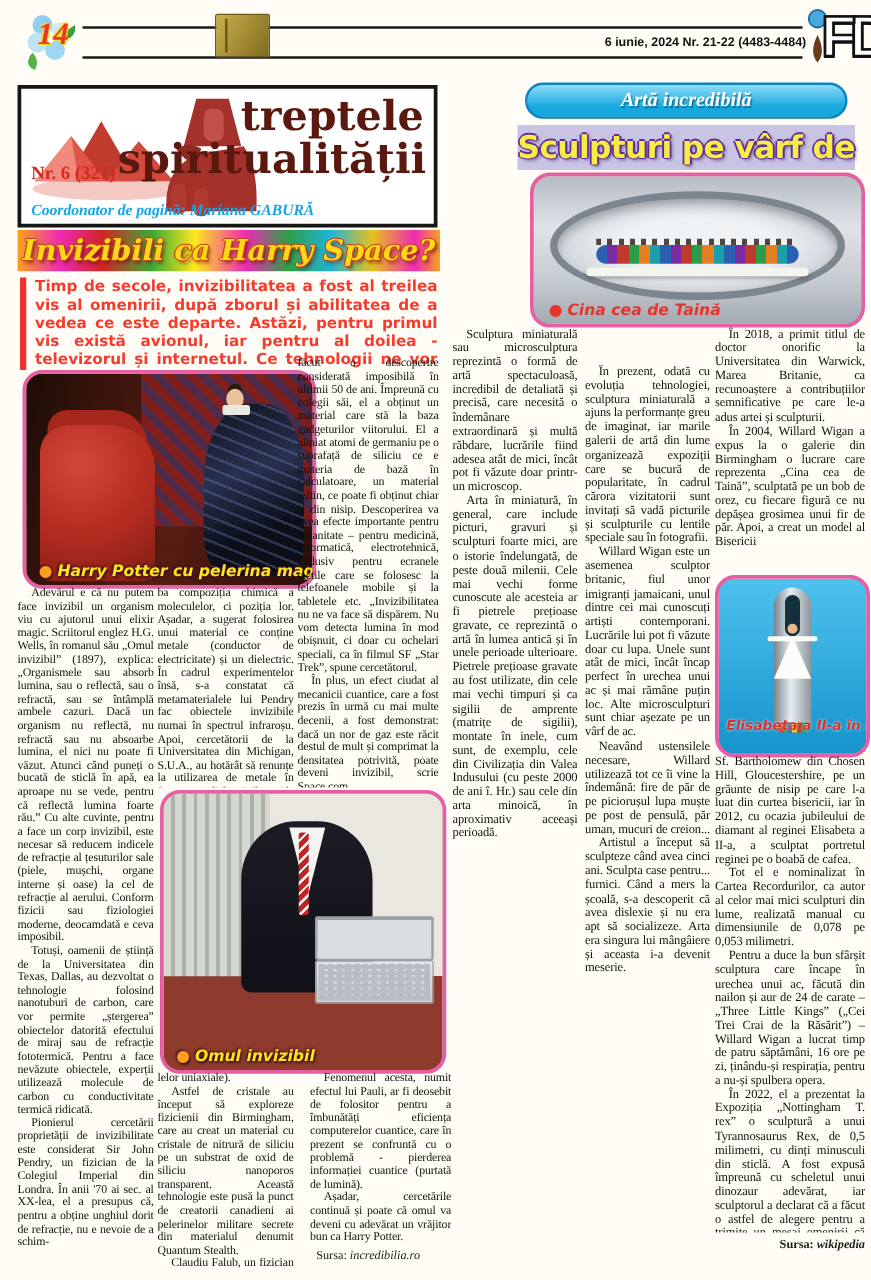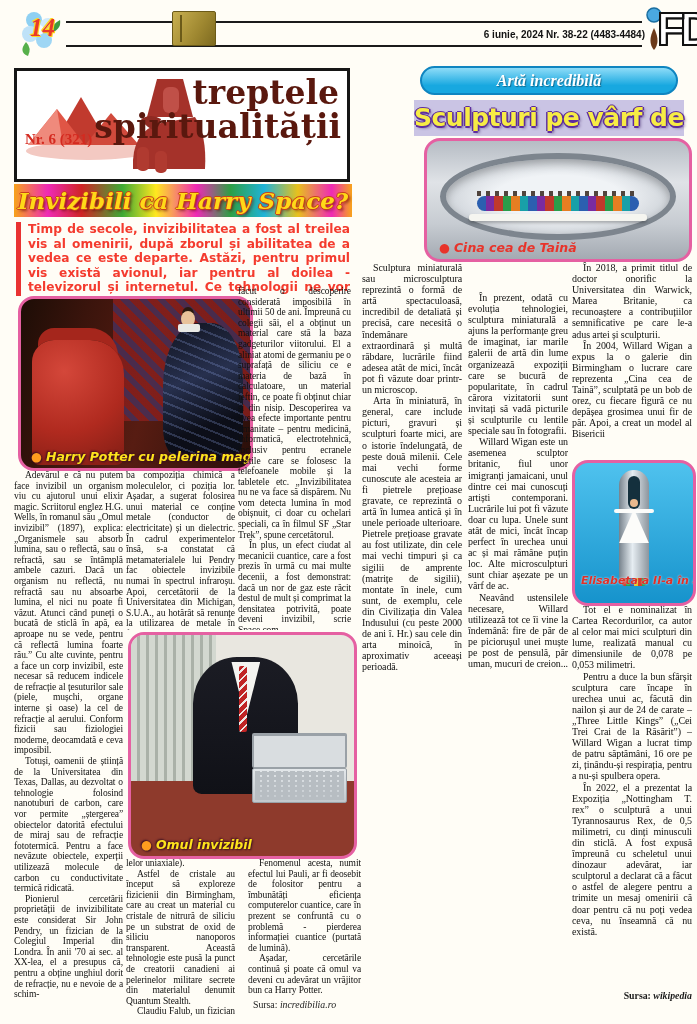--- a/index.html
+++ b/index.html
@@ -120,21 +120,21 @@
     <circle cx="16" cy="28" r="8" fill="#bfe2f8"></circle>
       <circle cx="30" cy="34" r="8" fill="#9ed6f4"></circle>
     <circle cx="25" cy="24" r="5" fill="#f6fbff"></circle>
     <path d="M34 28 Q48 24 46 14 Q38 18 34 28Z" fill="#3f9b40"></path>
     <path d="M12 36 Q4 46 14 50 Q18 42 12 36Z" fill="#57b04a"></path>
   </svg>
   <div class="pageno">14</div>
   <div class="rule rule-top"></div>
   <div class="rule rule-bot"></div>
   <div class="bookicon"></div>
-  <div class="issue-info">6 iunie, 2024 Nr. 38-22 (4483-4484)</div>
+  <div class="issue-info">6 iunie, 2024 Nr. 21-22 (4483-4484)</div>
   <svg class="inkdrop" width="18" height="50" viewBox="0 0 18 50">
     <circle cx="9" cy="9" r="7" fill="#4aa8e0" stroke="#1a6ea0" stroke-width="1.5"></circle>
     <path d="M9 22 Q16 36 9 44 Q2 36 9 22Z" fill="#6b3a1a"></path>
   </svg>
   <div class="fd-logo">FD</div>
 
   <div class="masthead">
     <svg class="pyr" width="130" height="80" viewBox="0 0 130 80">
       <ellipse cx="65" cy="68" rx="62" ry="9" fill="#f3c9c2"></ellipse>
       <polygon points="30,62 58,14 86,62" fill="#c13a2e"></polygon>
@@ -146,20 +146,21 @@
       <polygon points="36,6 62,6 72,44 26,44" fill="#a5322a"></polygon>
       <rect x="42" y="14" width="16" height="26" rx="6" fill="#c05048"></rect>
       <path d="M12 96 Q10 58 40 50 L74 44 Q86 62 84 96 Z" fill="#a5322a"></path>
       <rect x="16" y="74" width="12" height="24" rx="5" fill="#b03a30"></rect>
       <rect x="34" y="78" width="12" height="22" rx="5" fill="#b03a30"></rect>
       <path d="M20 46 Q30 40 40 46 L36 58 Q26 56 20 46Z" fill="#8f2a22"></path>
     </svg>
     <div class="mh-t1">treptele</div>
     <div class="mh-t2">spiritualității</div>
     <div class="mh-nr">Nr. 6 (321)</div>
+    <div class="mh-coord">Coordonator de pagină: Mariana GABURĂ</div>
   </div>
 
   <div class="rainbow">
     <span>Invizibili ca Harry Space?</span>
   </div>
   <div class="intro">Timp de secole, invizibilitatea a fost al treilea vis al omenirii, după zborul și abilitatea de a vedea ce este departe. Astăzi, pentru primul vis există avionul, iar pentru al doilea - televizorul și internetul. Ce tehnologii ne vor permite să învățăm a ne face nevăzuți, la dorință, în viitor? Iată niște indicii: pielea de calmar, ecranele LED și materialele-înșelătoare.</div>
 
   <div class="photo photo-hp">
     <div class="hp-tap"></div>
     <div class="hp-chair"></div>
@@ -219,38 +220,40 @@
     <div class="cap-red"><span class="dot">●</span><span>Cina cea de Taină</span></div>
   </div>
 
   <div class="col colR colF">
       <p class="para">Sculptura miniaturală sau microsculptura reprezintă o formă de artă spectaculoasă, incredibil de detaliată și precisă, care necesită o îndemânare extraordinară și multă răbdare, lucrările fiind adesea atât de mici, încât pot fi văzute doar printr-un microscop.</p>
       <p class="para">Arta în miniatură, în general, care include picturi, gravuri și sculpturi foarte mici, are o istorie îndelungată, de peste două milenii. Cele mai vechi forme cunoscute ale acesteia ar fi pietrele prețioase gravate, ce reprezintă o artă în lumea antică și în unele perioade ulterioare. Pietrele prețioase gravate au fost utilizate, din cele mai vechi timpuri și ca sigilii de amprente (matrițe de sigilii), montate în inele, cum sunt, de exemplu, cele din Civilizația din Valea Indusului (cu peste 2000 de ani î. Hr.) sau cele din arta minoică, în aproximativ aceeași perioadă.</p>
     </div>
   <div class="col colR colG">
       <p class="para">În prezent, odată cu evoluția tehnologiei, sculptura miniaturală a ajuns la performanțe greu de imaginat, iar marile galerii de artă din lume organizează expoziții care se bucură de popularitate, în cadrul cărora vizitatorii sunt invitați să vadă picturile și sculpturile cu lentile speciale sau în fotografii.</p>
       <p class="para">Willard Wigan este un asemenea sculptor britanic, fiul unor imigranți jamaicani, unul dintre cei mai cunoscuți artiști contemporani. Lucrările lui pot fi văzute doar cu lupa. Unele sunt atât de mici, încât încap perfect în urechea unui ac și mai rămâne puțin loc. Alte microsculpturi sunt chiar așezate pe un vârf de ac.</p>
-      <p class="para">Neavând ustensilele necesare, Willard utilizează tot ce îi vine la îndemână: fire de păr de pe piciorușul unei muște pe post de pensulă, păr uman, mucuri de creion...</p>
+      <p class="para">Neavând ustensilele necesare, Willard utilizează tot ce îi vine la îndemână: fire de păr de pe piciorușul lupa muște pe post de pensulă, păr uman, mucuri de creion...</p>
+      <p class="para">Artistul a început să sculpteze când avea cinci ani. Sculpta case pentru... furnici. Când a mers la școală, s-a descoperit că avea dislexie și nu era apt să socializeze. Arta era singura lui mângâiere și aceasta i-a devenit meserie.</p>
     </div>
   <div class="col colR colH">
       <p class="para">În 2018, a primit titlul de doctor onorific la Universitatea din Warwick, Marea Britanie, ca recunoaștere a contribuțiilor semnificative pe care le-a adus artei și sculpturii.</p>
       <p class="para">În 2004, Willard Wigan a expus la o galerie din Birmingham o lucrare care reprezenta „Cina cea de Taină”, sculptată pe un bob de orez, cu fiecare figură ce nu depășea grosimea unui fir de păr. Apoi, a creat un model al Bisericii</p>
     </div>
 
   <div class="photo photo-elis">
     <div class="pin"></div>
     <div class="pin-eye"></div>
     <div class="elis-head"></div>
     <div class="elis-arms"></div>
     <div class="elis-dress"></div>
     <div class="elis-beads"></div>
     <div class="cap-elis">Elisabeta a II-a în anii '50</div>
   </div>
 
   <div class="col colR colI">
+      <p class="para cont">Sf. Bartholomew din Chosen Hill, Gloucestershire, pe un grăunte de nisip pe care l-a luat din curtea bisericii, iar în 2012, cu ocazia jubileului de diamant al reginei Elisabeta a II-a, a sculptat portretul reginei pe o boabă de cafea.</p>
       <p class="para">Tot el e nominalizat în Cartea Recordurilor, ca autor al celor mai mici sculpturi din lume, realizată manual cu dimensiunile de 0,078 pe 0,053 milimetri.</p>
       <p class="para">Pentru a duce la bun sfârșit sculptura care încape în urechea unui ac, făcută din nailon și aur de 24 de carate – „Three Little Kings” („Cei Trei Crai de la Răsărit”) – Willard Wigan a lucrat timp de patru săptămâni, 16 ore pe zi, ținându-și respirația, pentru a nu-și spulbera opera.</p>
       <p class="para">În 2022, el a prezentat la Expoziția „Nottingham T. rex” o sculptură a unui Tyrannosaurus Rex, de 0,5 milimetri, cu dinți minusculi din sticlă. A fost expusă împreună cu scheletul unui dinozaur adevărat, iar sculptorul a declarat că a făcut o astfel de alegere pentru a trimite un mesaj omenirii că doar pentru că nu poți vedea ceva, nu înseamnă că nu există.</p>
     </div>
   <div class="source-line sourceR">
     <span>Sursa:</span>
     <i>wikipedia</i>
   </div>
 
 </div>

